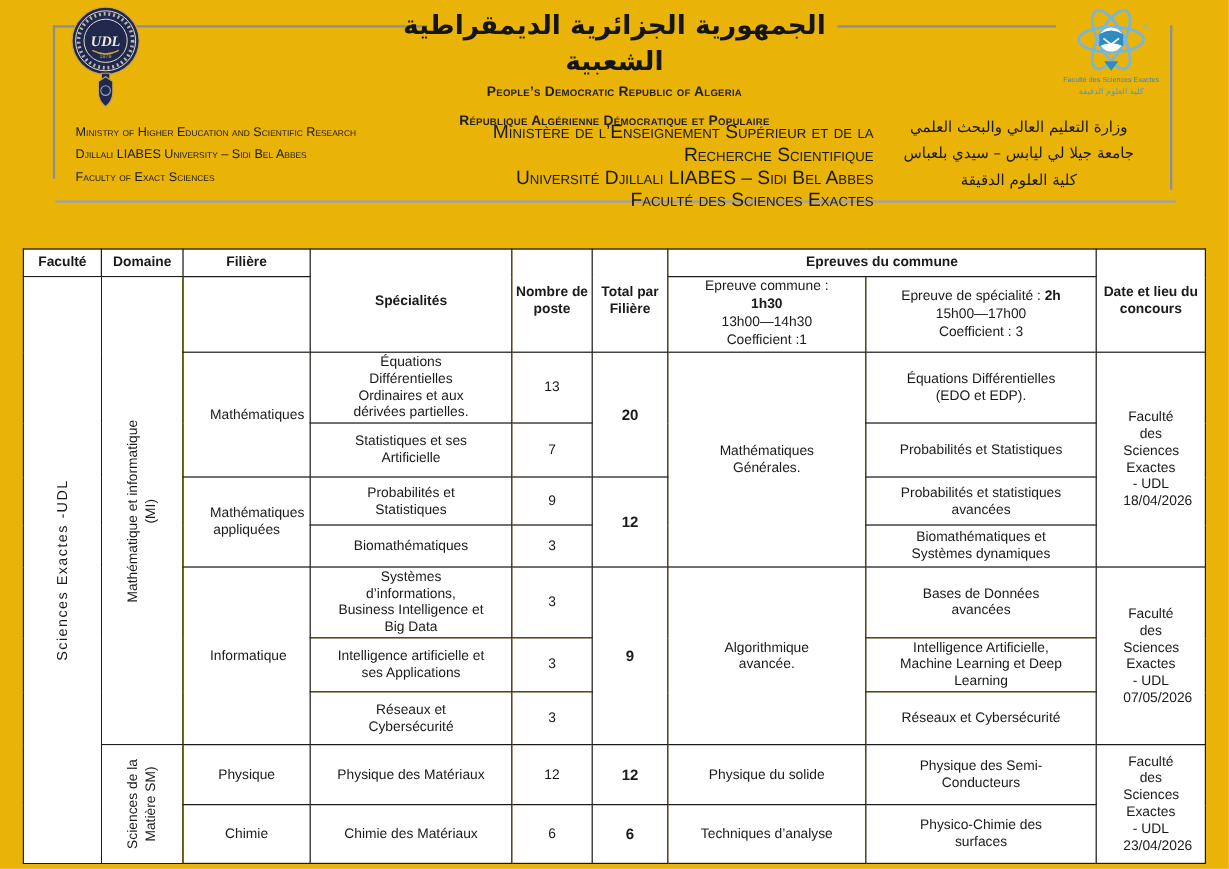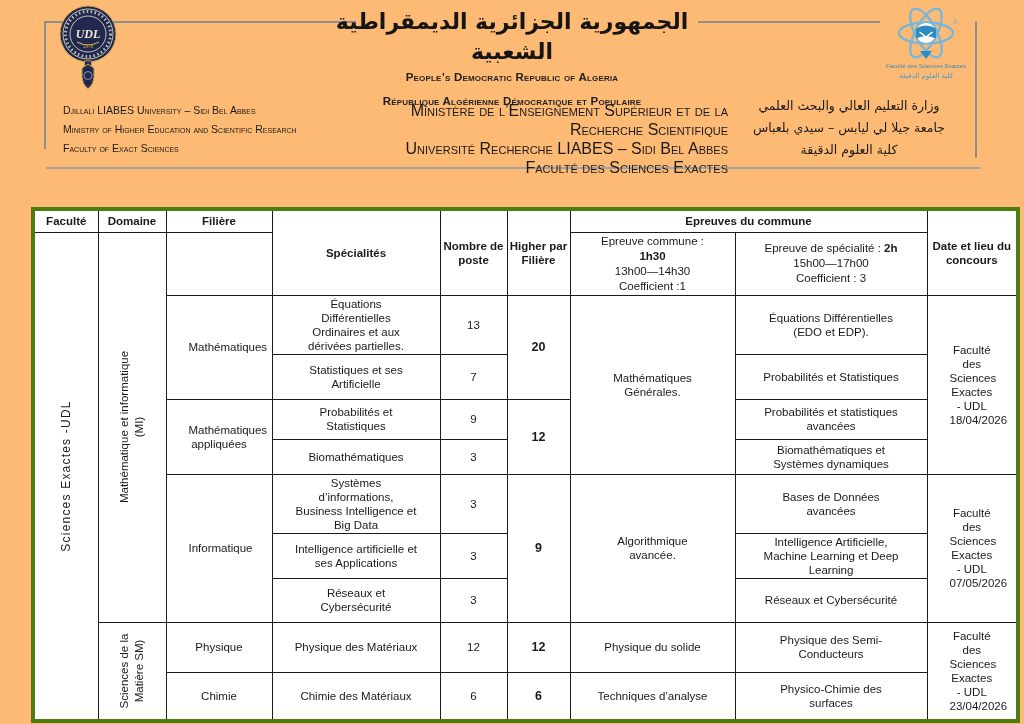--- a/index.html
+++ b/index.html
@@ -1,35 +1,35 @@
 <!DOCTYPE html>
 <html><head>
 <meta charset="utf-8">
 <style>
   *{box-sizing:border-box;margin:0;padding:0;}
   html,body{width:1024px;height:724px;}
   body{background:#ffffff;font-family:"Liberation Sans",sans-serif;color:#1a1a1a;}
-  .page{position:relative;width:1024px;height:724px;background:#fdba74;overflow:hidden;}
+  .page{position:relative;width:1024px;height:724px;background:#eab308;overflow:hidden;}
 
   
   .hline,.vline{position:absolute;background:#8f8f8f;}
 
   
   .title-block{position:absolute;left:292px;top:7px;width:440px;text-align:center;}
   .title-ar{font-family:"DejaVu Sans",sans-serif;font-size:22px;font-weight:bold;line-height:30px;color:#151515;text-align:center;}
   .republic{font-variant:small-caps;font-weight:bold;font-size:11.5px;line-height:19px;letter-spacing:.2px;color:#1f1f1f;}
   .min-en{position:absolute;left:63px;top:101px;width:292px;font-variant:small-caps;font-size:10.5px;line-height:19px;}
   .min-fr{position:absolute;left:340px;top:101px;width:388px;text-align:right;font-variant:small-caps;font-size:16px;line-height:19px;}
   .min-ar{position:absolute;left:735px;top:95px;width:228px;direction:rtl;text-align:center;font-family:"DejaVu Sans",sans-serif;font-size:12.5px;line-height:22px;}
 
   .seal{position:absolute;left:55px;top:4px;}
   .faclogo{position:absolute;left:878px;top:8px;}
 
   
-  table.concours{position:absolute;left:31px;top:207px;width:985px;height:470px;border-collapse:collapse;table-layout:fixed;border:4px solid #4d7c0f;}
+  table.concours{position:absolute;left:19px;top:207px;width:985px;height:470px;border-collapse:collapse;table-layout:fixed;border:1px solid #4d7c0f;}
   .concours td{border:1.5px solid #1b1b1b;text-align:center;vertical-align:middle;font-size:11.5px;line-height:14px;padding:1px 22px;background:#fff;}
   .concours td.hb{font-weight:bold;font-size:11.5px;line-height:14px;padding:1px 2px;}
   .concours td.total{font-weight:bold;font-size:12.5px;margin-top:41px;}
   .concours td.vert{position:relative;padding:0;}
   .vtext{position:absolute;top:50%;left:50%;transform:translate(-50%,-50%) rotate(-90deg);white-space:nowrap;line-height:15px;text-align:center;font-size:11.5px;}
   .vtext.spread{letter-spacing:1.2px;font-size:12px;}
   .commune-data{padding:0 20px !important;margin-top:32px;}
   .hdr3 div{line-height:15px;}
 </style>
 </head>
@@ -75,27 +75,27 @@
     </svg>
   </div>
 
   <div class="title-block">
     <div class="title-ar">الجمهورية الجزائرية الديمقراطية الشعبية</div>
     <div class="republic" style="margin-top:1px;">People’s Democratic Republic of Algeria</div>
     <div class="republic" style="margin-top:5px;">République Algérienne Démocratique et Populaire</div>
   </div>
 
   <div class="min-en">
+    <div>Ministry of Higher Education and Scientific Research</div>
     <div>Djillali LIABES University – Sidi Bel Abbes</div>
-    <div>Ministry of Higher Education and Scientific Research</div>
     <div>Faculty of Exact Sciences</div>
   </div>
   <div class="min-fr">
     <div>Ministère de l’Enseignement Supérieur et de la Recherche Scientifique</div>
-    <div>Université Recherche LIABES – Sidi Bel Abbes</div>
+    <div>Université Djillali LIABES – Sidi Bel Abbes</div>
     <div>Faculté des Sciences Exactes</div>
   </div>
   <div class="min-ar">
     <div>وزارة التعليم العالي والبحث العلمي</div>
     <div>جامعة جيلا لي ليابس – سيدي بلعباس</div>
     <div>كلية العلوم الدقيقة</div>
   </div>
 
   <table class="concours">
     <colgroup>
@@ -110,21 +110,21 @@
         <col style="width:91px">
     </colgroup>
 
     <tbody>
         <tr style="height:23px">
       <td class="hb">Faculté</td>
       <td class="hb">Domaine</td>
       <td class="hb">Filière</td>
       <td class="hb" rowspan="2">Spécialités</td>
       <td class="hb" rowspan="2">Nombre de poste</td>
-      <td class="hb" rowspan="2">Higher par Filière</td>
+      <td class="hb" rowspan="2">Total par Filière</td>
       <td class="hb" colspan="2">Epreuves du commune</td>
       <td class="hb" rowspan="2">Date et lieu du concours</td>
     </tr>
 
     <tr style="height:55px">
       <td class="vert" rowspan="10">
         <div class="vtext spread"><span>Sciences Exactes -UDL</span></div>
       </td>
       <td class="vert" rowspan="8">
         <div class="vtext">

